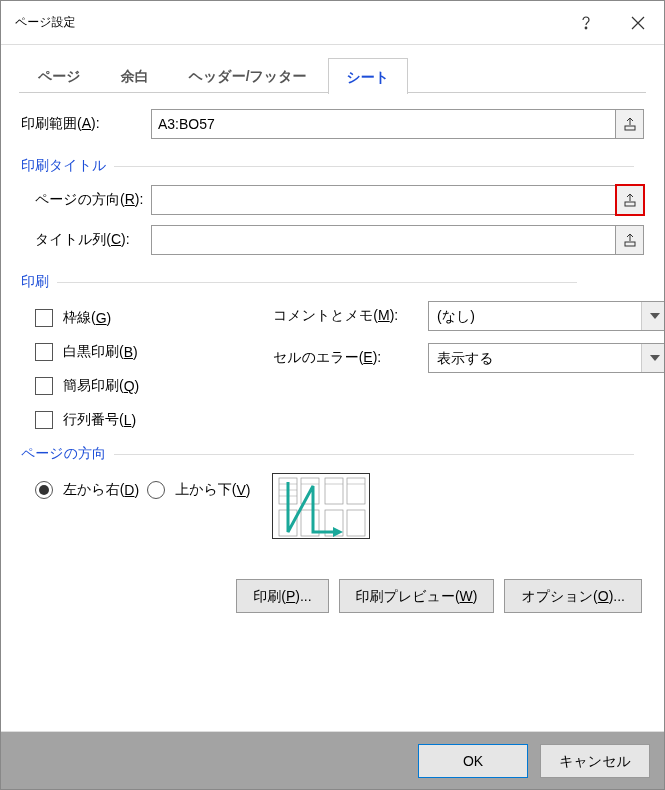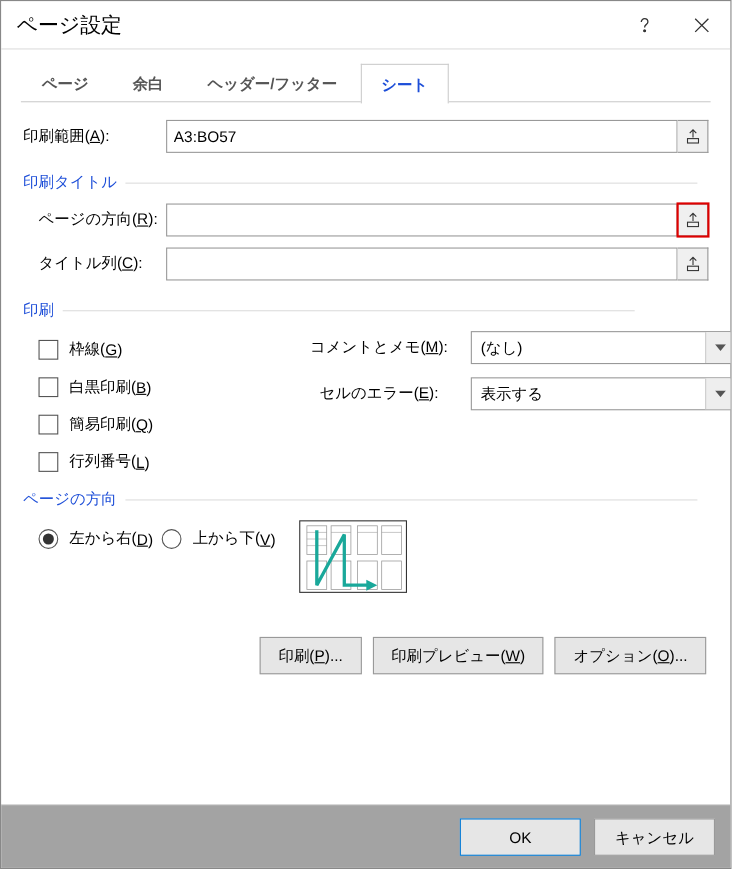--- a/index.html
+++ b/index.html
@@ -1,18 +1,18 @@
 <!DOCTYPE html>
 <html><head>
 <meta charset="utf-8">
 <style>
 * { box-sizing: border-box; margin: 0; padding: 0; font-family: "Yu Gothic UI", "Meiryo", sans-serif; font-size: 14px; }
 body { background: #fff; width: 665px; height: 790px; border: 1px solid #888; display: flex; flex-direction: column; }
 .titlebar { height: 44px; display: flex; align-items: center; padding-left: 14px; border-bottom: 1px solid #ddd; }
-.titlebar .title { font-size: 19px; flex: 1; }
+.titlebar .title { font-size: 12px; flex: 1; }
 .titlebar .btn { width: 52px; height: 44px; display: flex; align-items: center; justify-content: center; color: #333; }
 .titlebar .btn svg { width: 14px; height: 14px; stroke: #333; stroke-width: 1.2; fill: none; }
 .content { flex: 1; padding: 12px 18px 0 18px; display: flex; flex-direction: column; }
 .tabs { display: flex; height: 36px; border-bottom: 1px solid #ccc; }
 .tab { padding: 0 18px; height: 36px; line-height: 36px; color: #555; border: 1px solid transparent; border-bottom: none; margin-right: 2px; cursor: default; font-weight: bold; }
 .tab.active { border-color: #ccc; background: #fff; position: relative; top: 1px; color: #1d4ed8; }
 .panel { padding: 16px 2px 0 2px; flex: 1; }
 .row { display: flex; align-items: center; margin-bottom: 10px; }
 .row .lbl { width: 130px; }
 .row .lbl.indent { padding-left: 14px; }
@@ -23,21 +23,21 @@
 .range-btn svg { width: 12px; height: 14px; }
 .group-title { color: #1d4ed8; margin: 8px 0 10px 0; position: relative; }
 .group-title::after { content: ""; position: absolute; left: 100%; margin-left: 8px; top: 50%; height: 1px; background: #ddd; width: 520px; }
 .group-body { padding-left: 14px; }
 .checkrow { display: flex; align-items: center; height: 34px; }
 .cbx { width: 18px; height: 18px; border: 1px solid #555; margin-right: 10px; }
 .radio { width: 18px; height: 18px; border: 1px solid #555; border-radius: 50%; margin-right: 10px; display: flex; align-items: center; justify-content: center; }
 .radio .dot { width: 10px; height: 10px; background: #333; border-radius: 50%; }
 .selects { position: absolute; left: 252px; width: 395px; }
 .selectrow { display: flex; align-items: center; margin-bottom: 12px; }
-.selectrow .slbl { width: 155px; text-align: center; padding-right: 12px; }
+.selectrow .slbl { width: 155px; text-align: left; padding-right: 12px; }
 .select { flex: 1; height: 30px; border: 1px solid #999; display: flex; }
 .select .val { flex: 1; padding: 0 8px; line-height: 28px; }
 .select .dd { width: 26px; border-left: 1px solid #ccc; display: flex; align-items: center; justify-content: center; background: #eee; }
 .select .dd svg { width: 10px; height: 6px; fill: #555; }
 .dirrow { display: flex; gap: 22px; align-items: flex-start; }
 .dircol { display: flex; flex-direction: row; gap: 8px; }
 .dirimg { width: 98px; height: 66px; border: 1px solid #333; background: #fff; position: relative; }
 .actions { display: flex; justify-content: flex-end; gap: 10px; margin-top: 40px; padding-right: 2px; }
 .btn2 { height: 34px; border: 1px solid #999; background: #e6e6e6; padding: 0 16px; line-height: 32px; }
 .footer { height: 58px; border-top: 1px solid #ddd; background: #a3a3a3; display: flex; justify-content: flex-end; align-items: center; gap: 12px; padding-right: 14px; }

